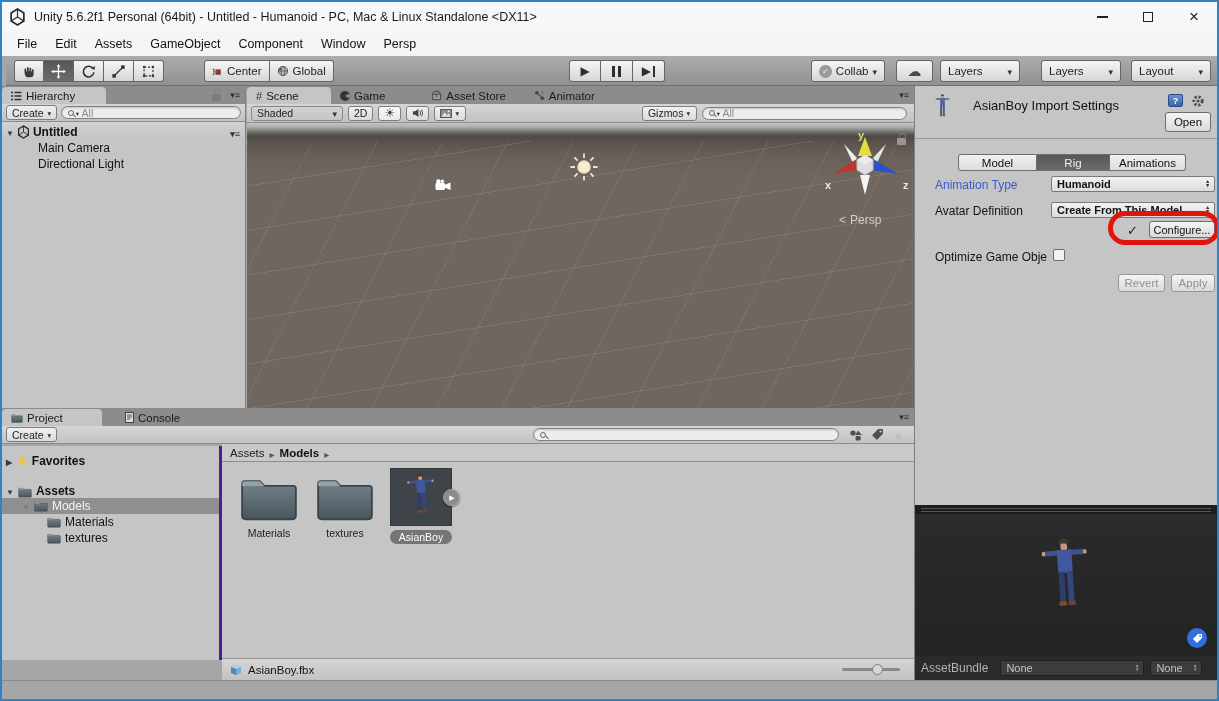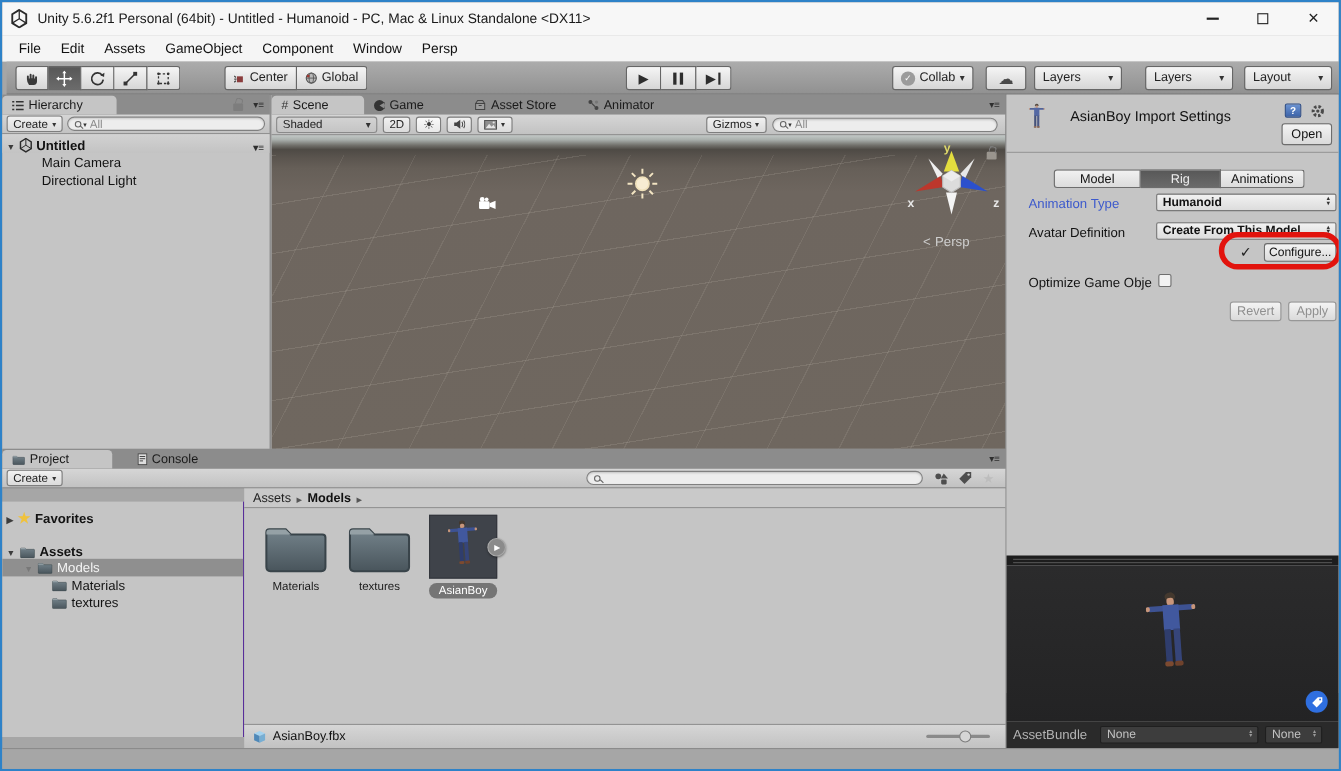--- a/index.html
+++ b/index.html
@@ -539,21 +539,21 @@
           <path d="M9 1.5 L12.8 6 H6.2 Z" fill="#4e4e4e"></path>
           <rect x="6.6" y="7" width="5" height="4.4" rx="1" fill="#4e4e4e"></rect>
         </svg>
       <svg width="13" height="13" viewBox="0 0 12 12" style="margin-left:4px">
           <path d="M1 6.6 L6.6 1 H11 v4.4 L5.4 11 Z" fill="#4e4e4e"></path>
           <circle cx="8.8" cy="3.2" r="1" fill="#cfcfcf"></circle>
         </svg>
       <span class="star-g" style="margin:0 6px 0 5px"></span>
     </div>
 
-    <div class="pbody" style="position:absolute;left:0;top:48px;width:220px;height:214px;border-right:1px solid #4c1d95">
+    <div class="pbody" style="position:absolute;left:0;top:38px;width:220px;height:214px;border-right:3px solid #4c1d95">
       <div class="trow b" style="left:0;right:0;top:6px;padding-left:4px">
         <span class="tri-r"></span>
         <span class="star-y" style="margin:0 4px"></span>
         <span>Favorites</span>
       </div>
       <div class="trow b" style="left:0;right:0;top:36px;padding-left:4px">
         <span class="tri-d"></span>
         <svg width="14" height="12" viewBox="0 0 64 54" style="margin:0 4px">
             <use href="#sym-folder"></use>
           </svg>

